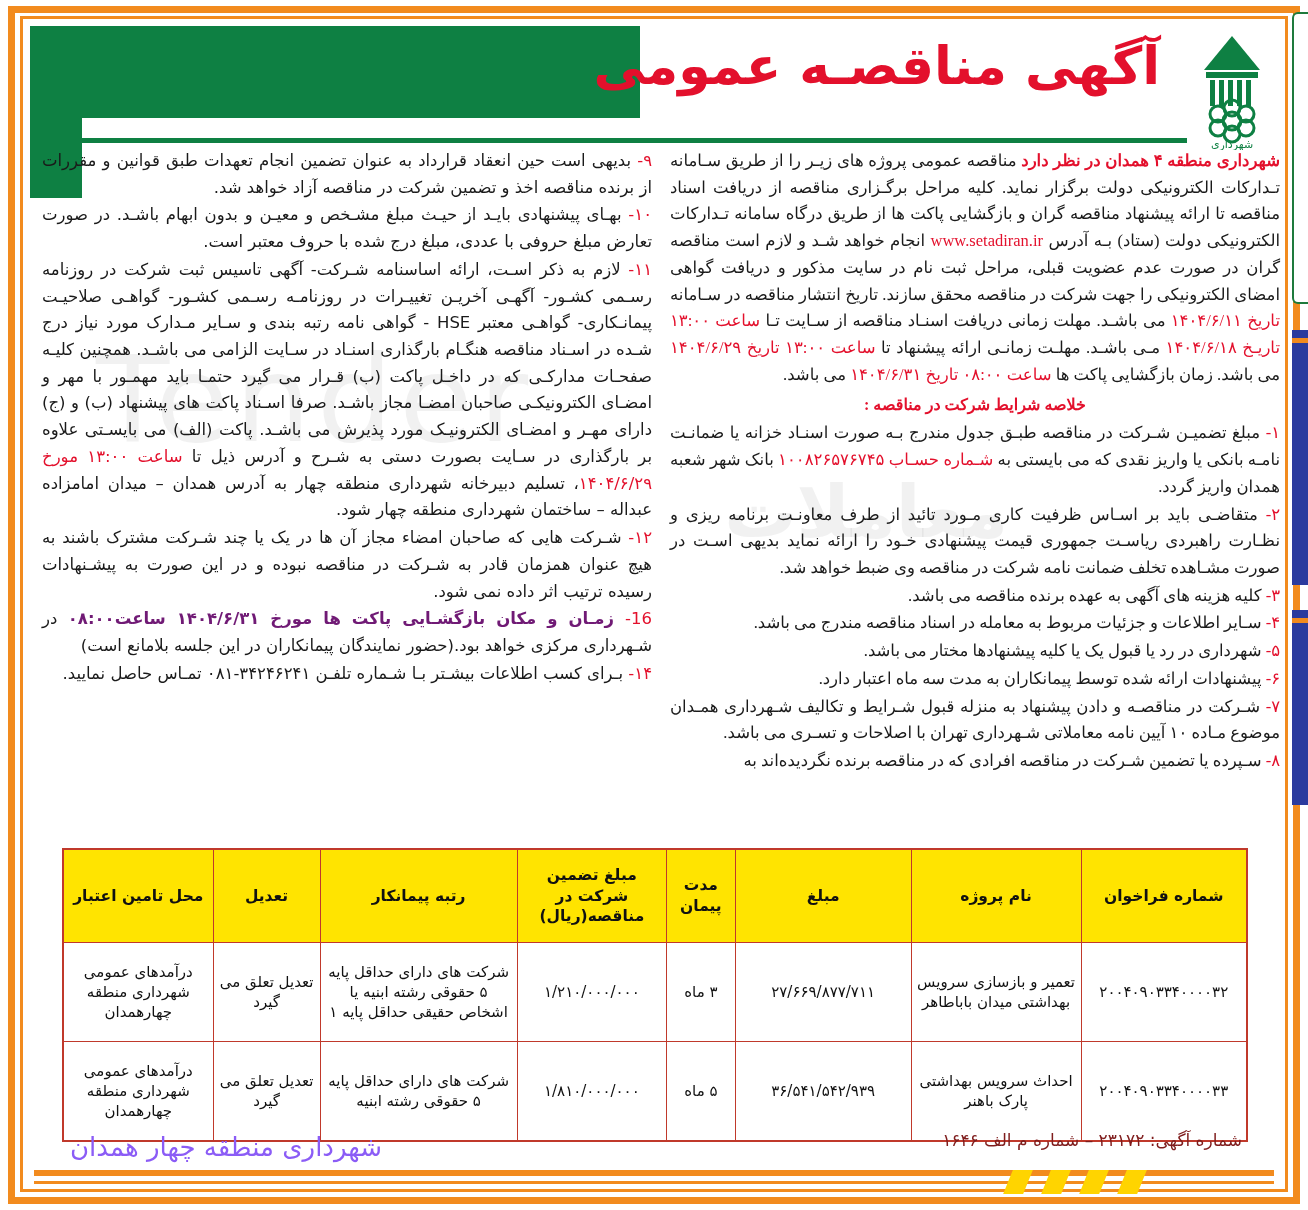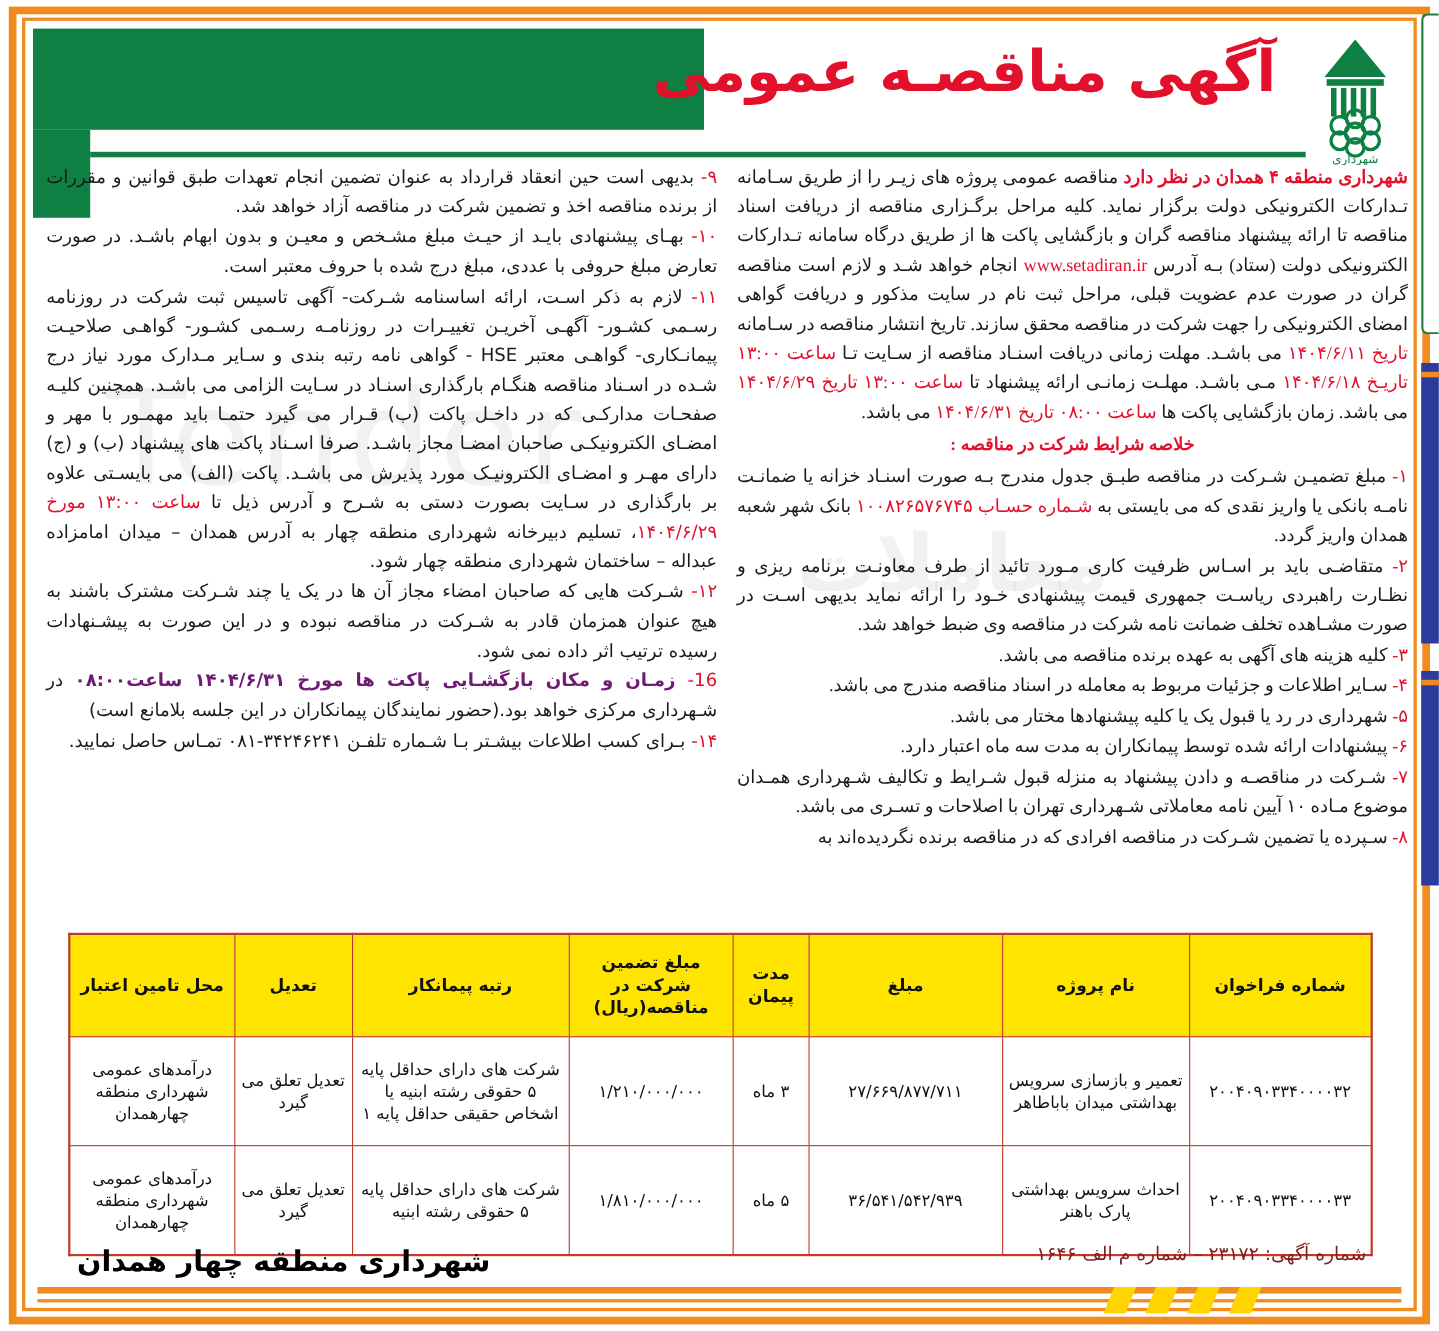--- a/index.html
+++ b/index.html
@@ -128,21 +128,21 @@
   .c-amt{width:175px;}
   .c-dur{width:62px;}
   .c-gua{width:145px;}
   .c-rank{width:205px;}
   .c-adj{width:105px;}
   .c-fund{width:150px;}
 
   
   .footer-sign{
     position:absolute;left:70px;bottom:48px;
-    font-size:26px;font-weight:bold;color:#000000;
+    font-size:26px;font-weight:normal;color:#8b5cf6;
     direction:rtl;white-space:nowrap;
   }
   .footer-meta{
     position:absolute;right:66px;bottom:60px;
     font-size:17px;color:#7f1d1d;direction:rtl;white-space:nowrap;
   }
   .footer-rule{
     position:absolute;left:34px;right:34px;bottom:34px;height:6px;background:#f28b1e;
   }
   .footer-rule2{

